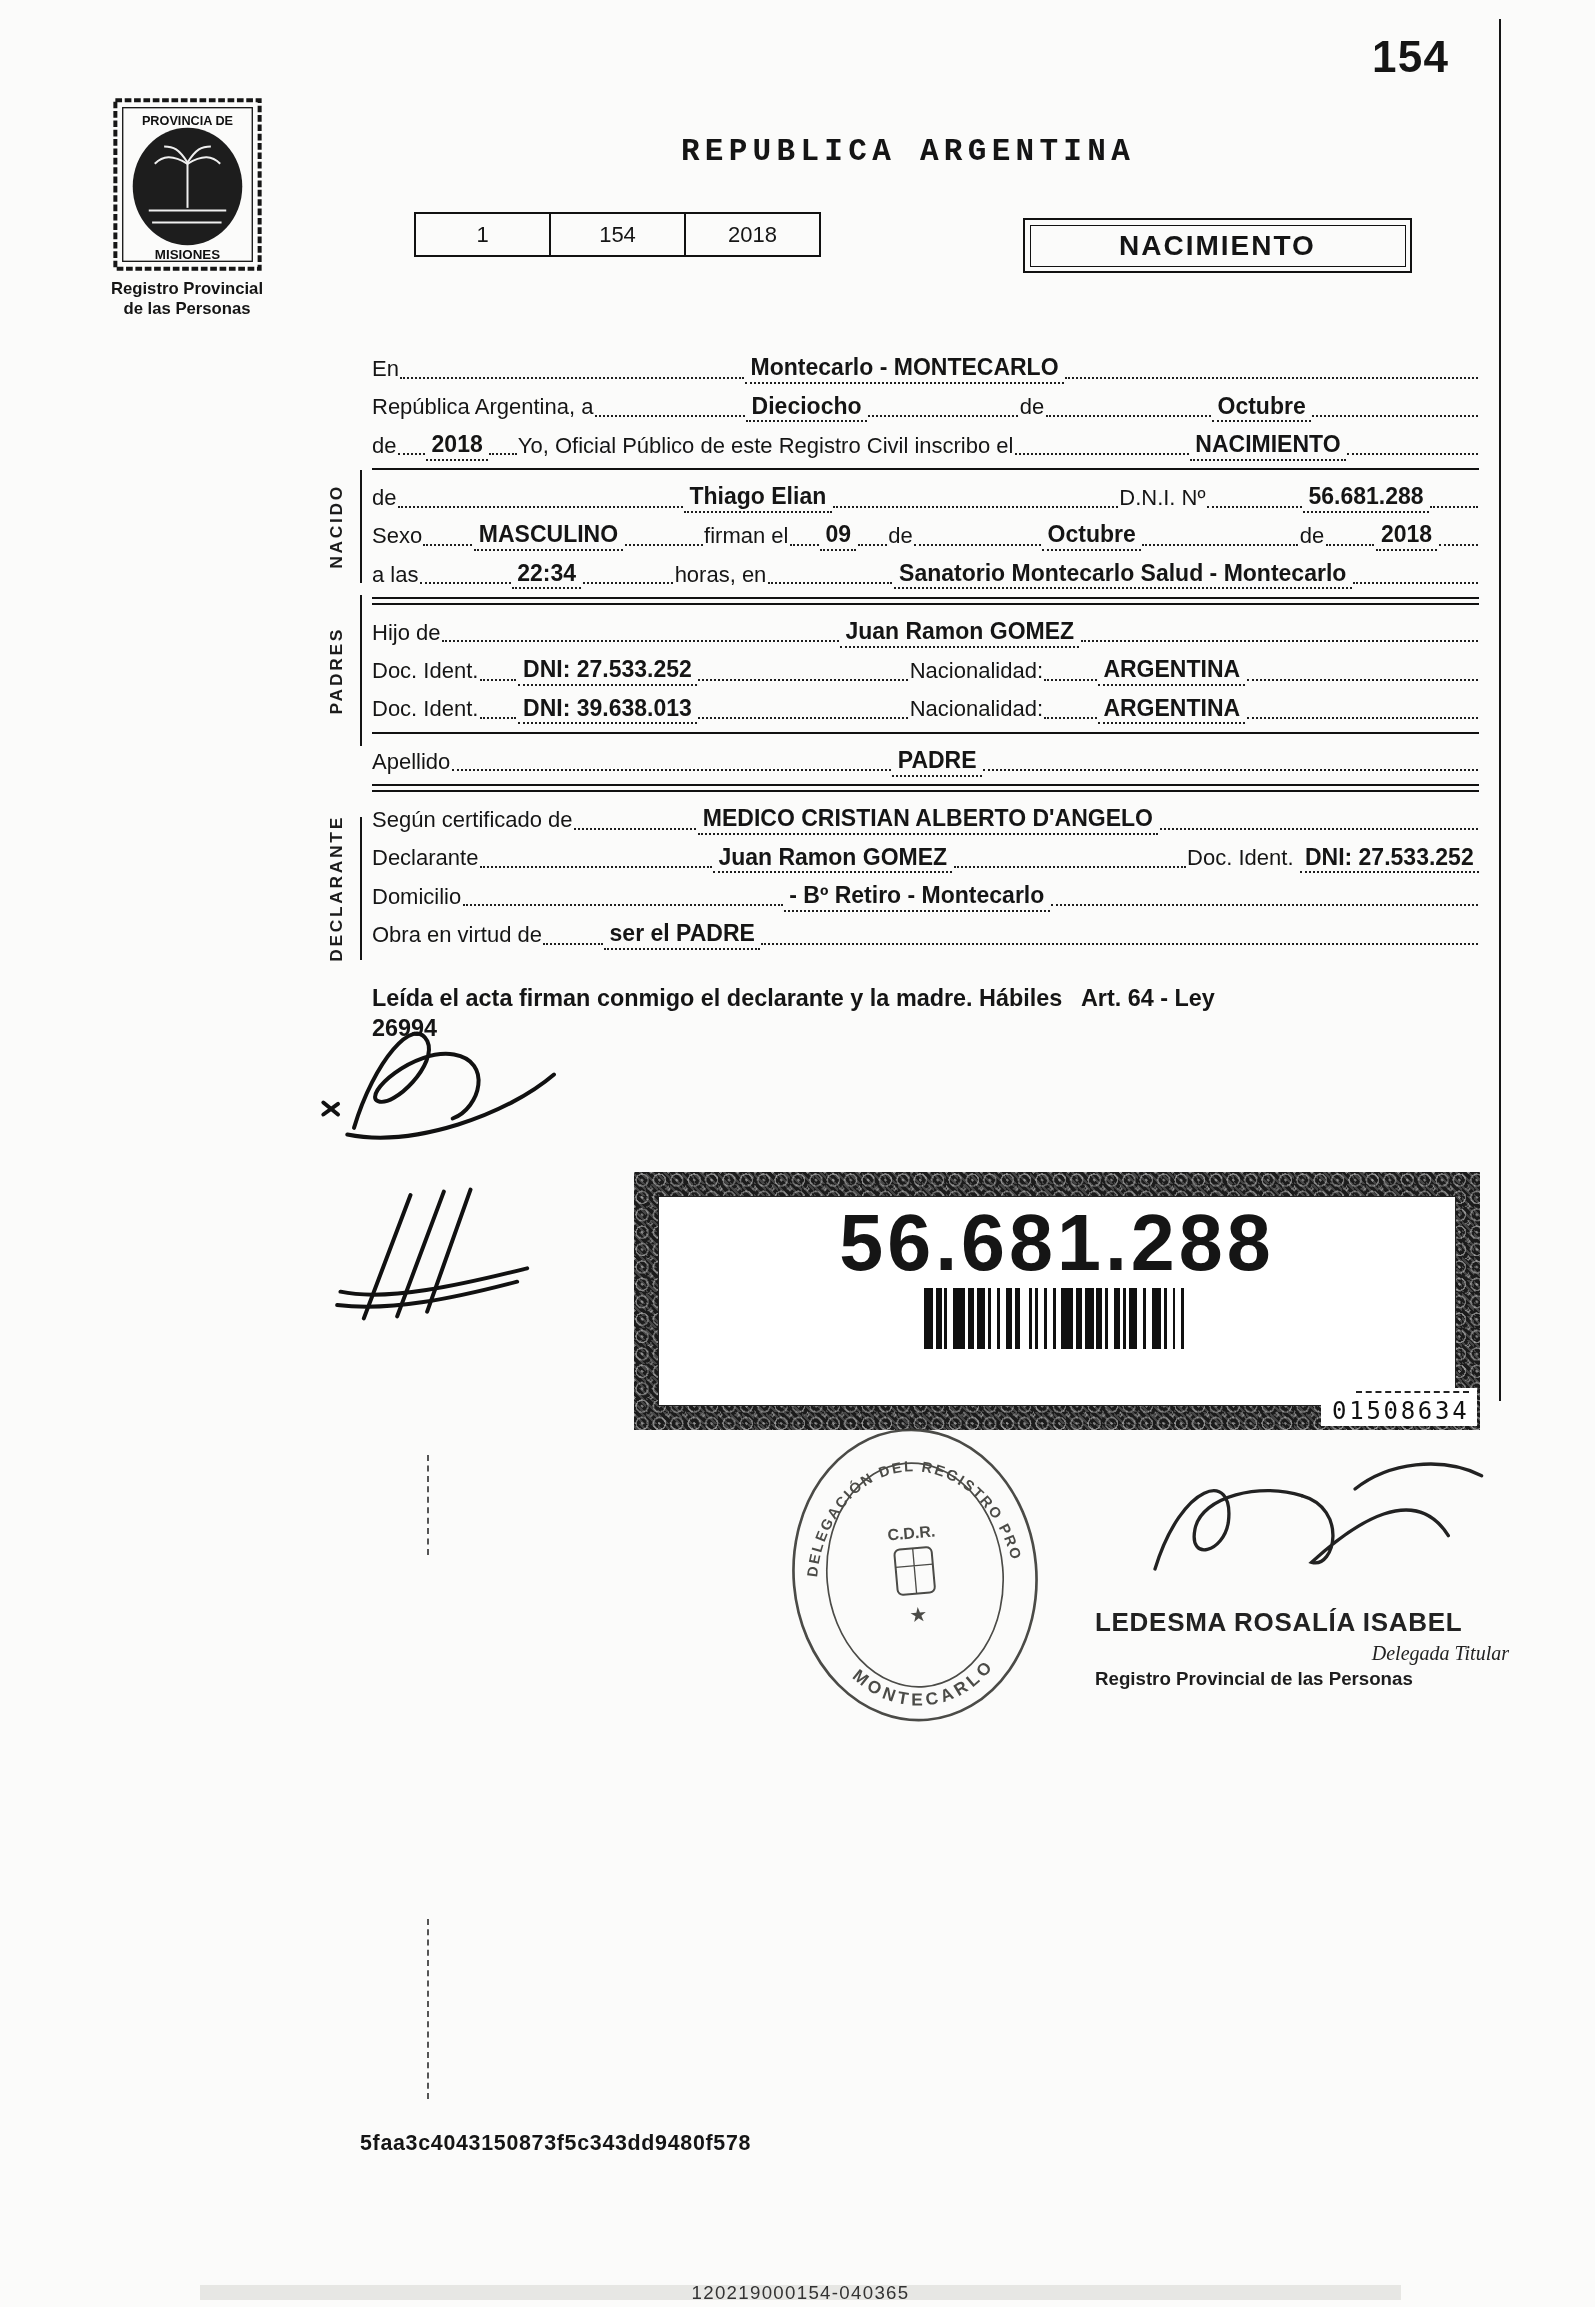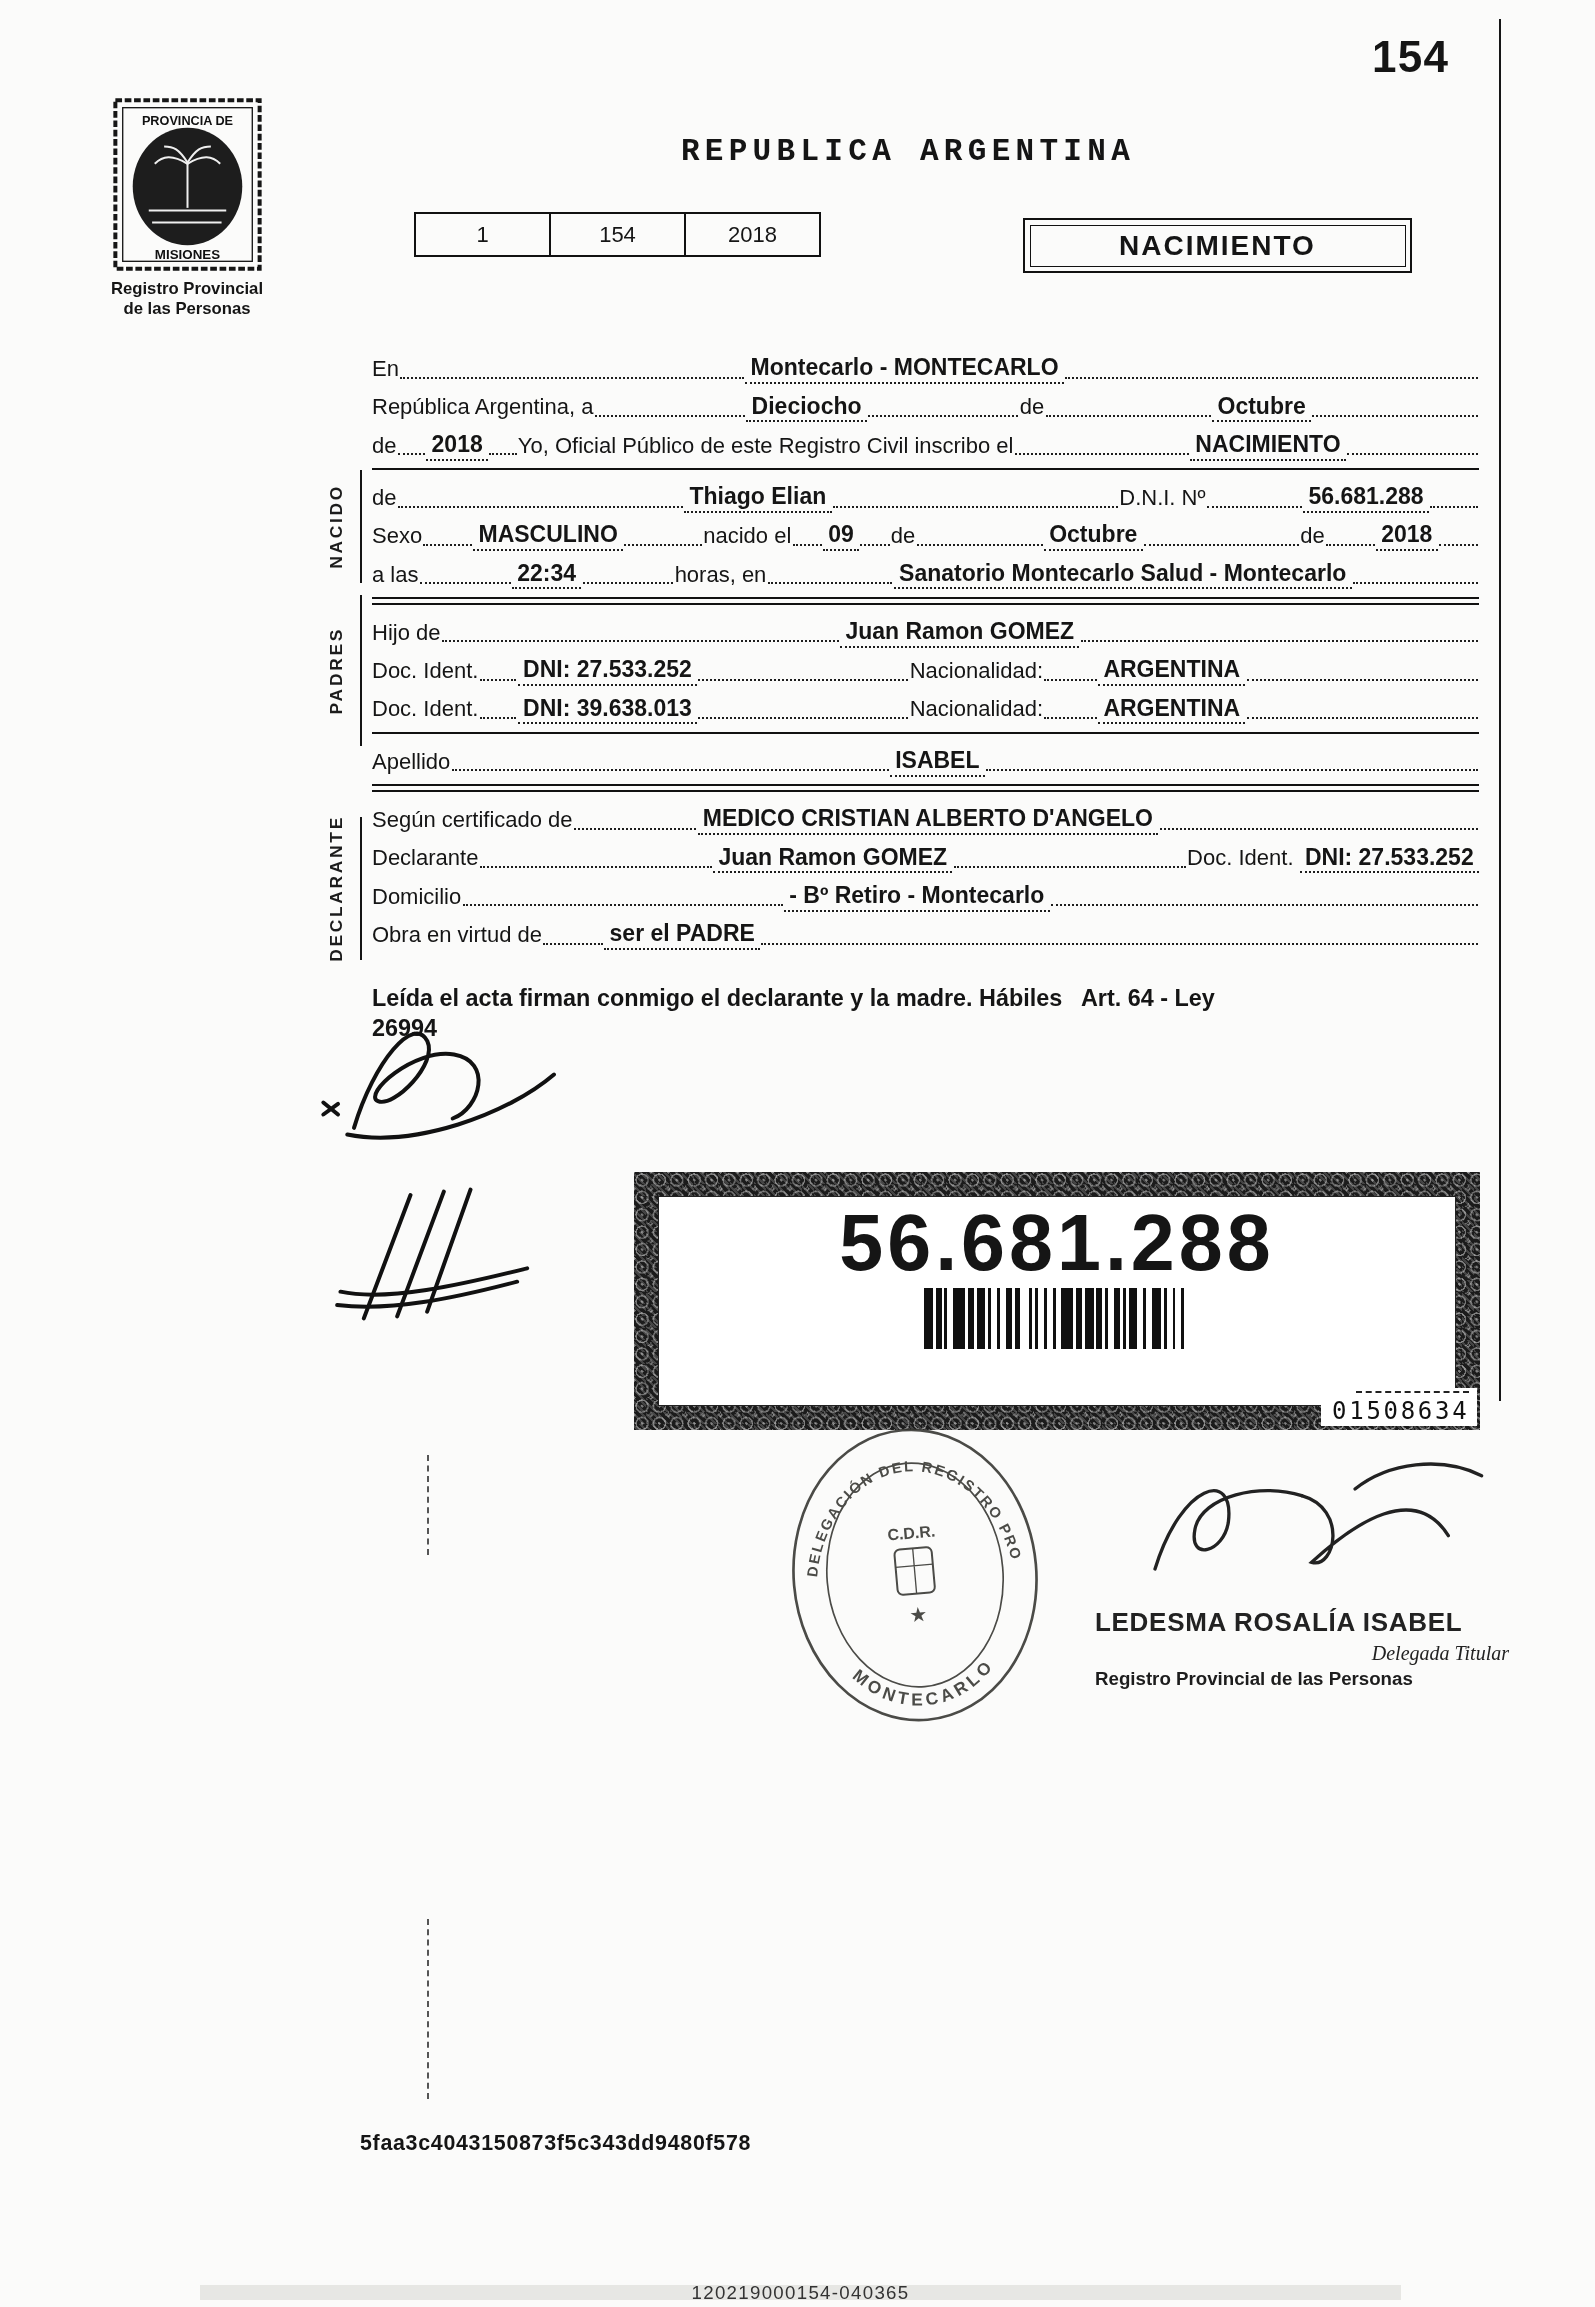--- a/index.html
+++ b/index.html
@@ -164,21 +164,21 @@
         <span class="flabel">D.N.I. Nº</span>
         <span class="fdots" style="flex-grow: 1;"></span>
         <span class="fvalue">56.681.288</span>
         <span class="fdots" style="flex-grow: 0.5;"></span>
       </div>
       <div class="frow">
         <span class="flabel">Sexo</span>
         <span class="fdots" style="flex-grow: 0.5;"></span>
         <span class="fvalue">MASCULINO</span>
         <span class="fdots" style="flex-grow: 0.8;"></span>
-        <span class="flabel">nacido el</span>
+        <span class="flabel">firman el</span>
         <span class="fdots" style="flex-grow: 0.3;"></span>
         <span class="fvalue">09</span>
         <span class="fdots" style="flex-grow: 0.3;"></span>
         <span class="flabel">de</span>
         <span class="fdots" style="flex-grow: 1.3;"></span>
         <span class="fvalue">Octubre</span>
         <span class="fdots" style="flex-grow: 1.6;"></span>
         <span class="flabel">de</span>
         <span class="fdots" style="flex-grow: 0.5;"></span>
         <span class="fvalue">2018</span>
@@ -218,21 +218,21 @@
         <span class="fdots" style="flex-grow: 2;"></span>
         <span class="flabel">Nacionalidad:</span>
         <span class="fdots" style="flex-grow: 0.5;"></span>
         <span class="fvalue">ARGENTINA</span>
         <span class="fdots" style="flex-grow: 2.2;"></span>
       </div>
       <div class="hr single"></div>
       <div class="frow">
         <span class="flabel">Apellido</span>
         <span class="fdots" style="flex-grow: 4;"></span>
-        <span class="fvalue">ISABEL</span>
+        <span class="fvalue">PADRE</span>
         <span class="fdots" style="flex-grow: 4.5;"></span>
       </div>
       <div class="hr double"></div>
       <div class="frow">
         <span class="flabel">Según certificado de</span>
         <span class="fdots" style="flex-grow: 1;"></span>
         <span class="fvalue">MEDICO CRISTIAN ALBERTO D'ANGELO</span>
         <span class="fdots" style="flex-grow: 2.6;"></span>
       </div>
       <div class="frow">

